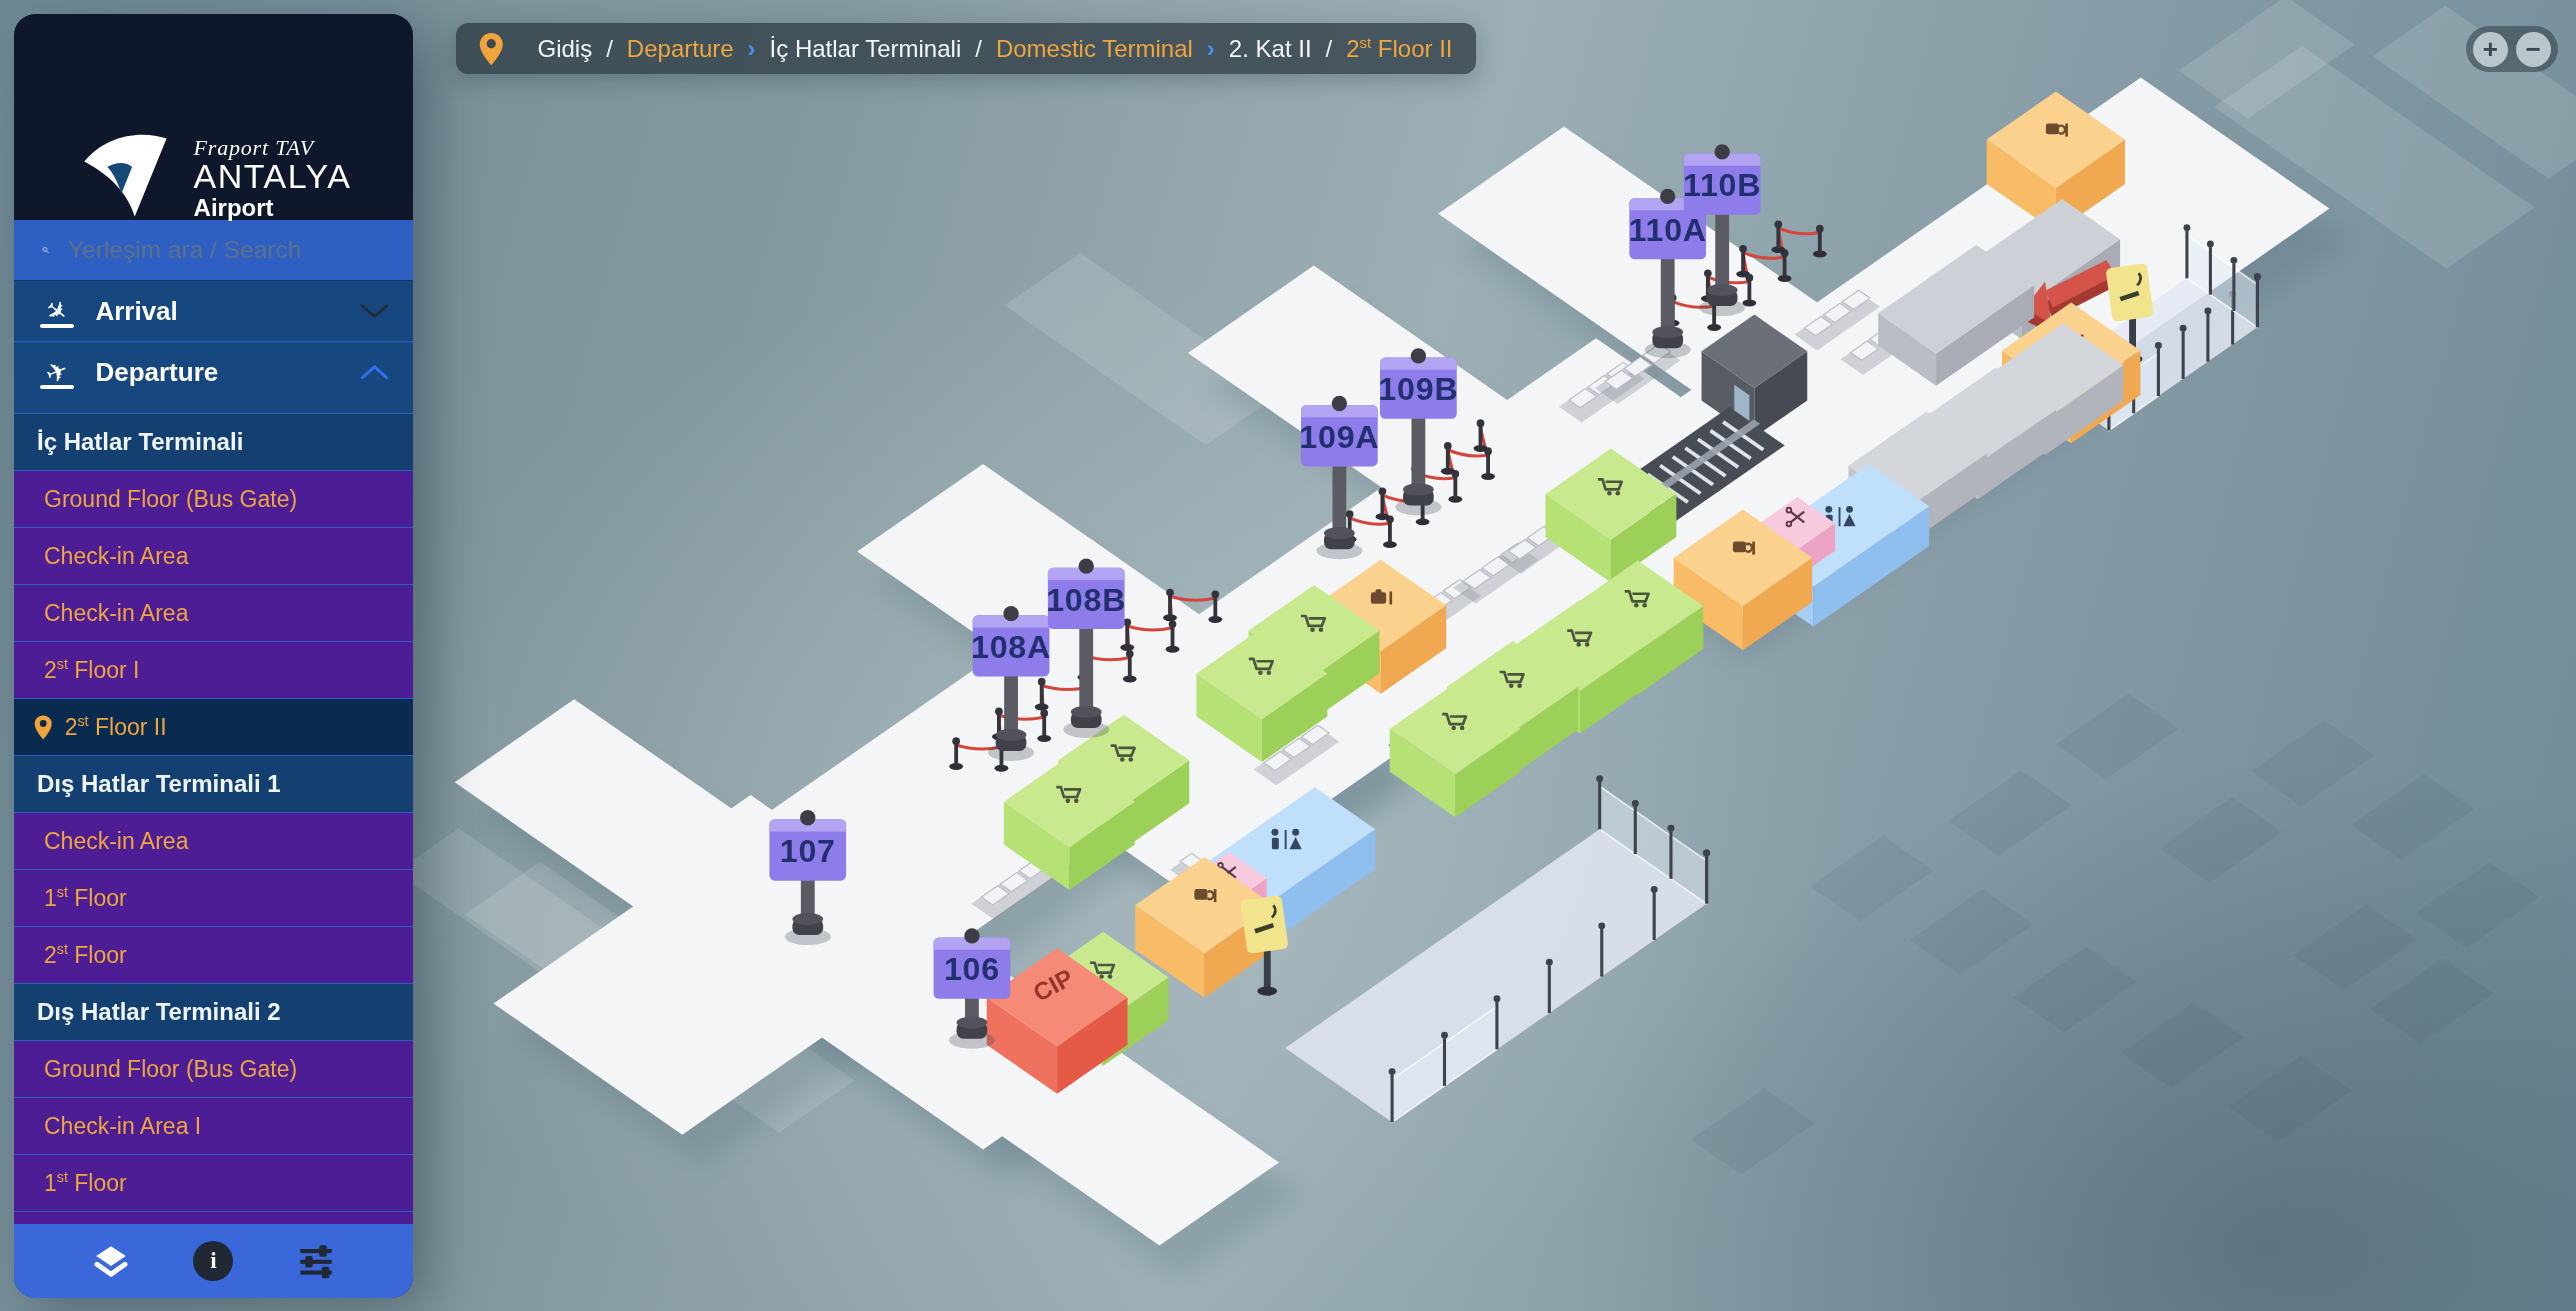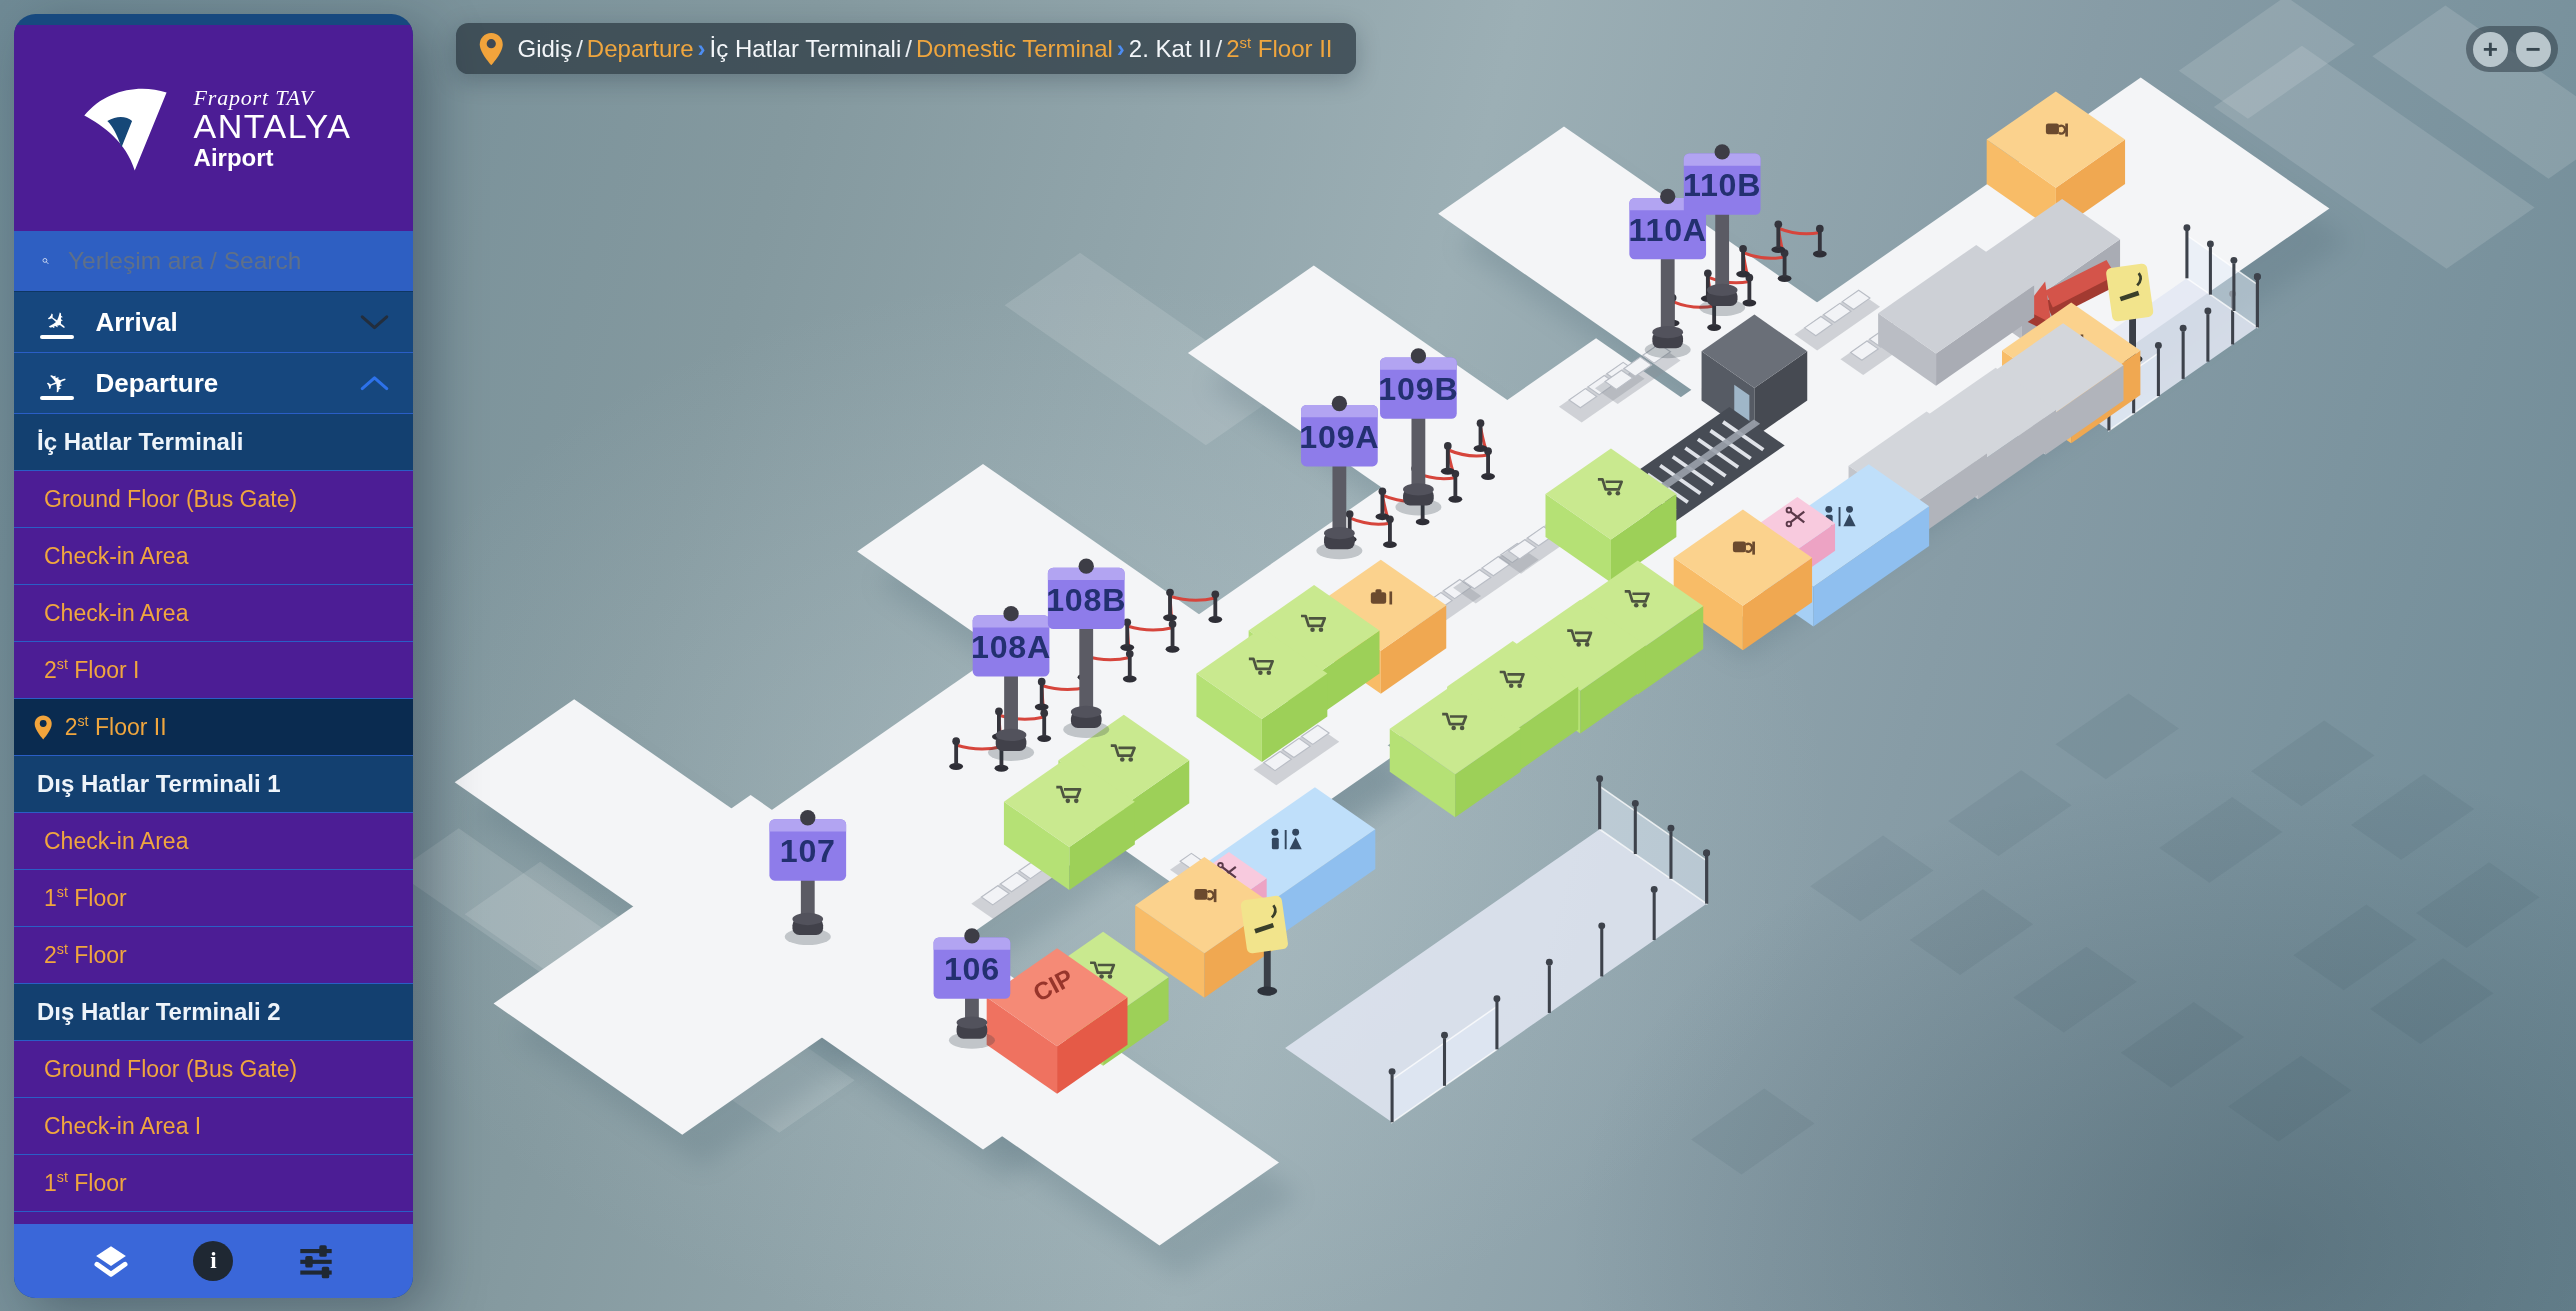--- a/index.html
+++ b/index.html
@@ -11,21 +11,21 @@
       radial-gradient(997px 690px at 88% 95%, rgba(30,52,64,0.30), rgba(30,52,64,0) 70%),
       linear-gradient(105deg,#6f8a95 0%,#84999f 28%,#9cafb5 52%,#879ca6 72%,#6e8a96 100%);
   }
   #map{position:absolute;inset:0;}
   
   .sidebar{
     position:absolute;left:14px;top:14px;width:399px;height:1284px;
     background:#17497f;border-radius:21.5px;overflow:hidden;
     box-shadow:17px 14px 54px rgba(8,24,40,.35);
   }
-  .logo{height:206px;background:#4c1d95;display:flex;align-items:center;justify-content:center;gap:20px;margin-top:11px;}
+  .logo{height:206px;background:#0f172a;display:flex;align-items:flex-end;justify-content:center;gap:20px;}
   .logo-text{color:#fff;line-height:1.05;}
   .logo-brand{font-family:"Liberation Serif",serif;font-style:italic;font-size:22px;letter-spacing:0.8px;}
   .logo-name{font-size:34px;font-weight:normal;letter-spacing:1.5px;}
   .logo-sub{font-size:24px;font-weight:bold;}
   .search{height:60px;background:#2e5fc2;display:flex;align-items:center;padding:0 28px;gap:17px;}
   .search input{flex:1;background:transparent;border:none;outline:none;font-size:24.5px;color:#dfe7f2;font-family:"Liberation Sans",sans-serif;}
   .search input::placeholder{color:#5f7089;}
   .menu-row{height:60px;background:#16477e;display:flex;align-items:center;padding:0 23px;gap:18.4px;border-top:1.5px solid #0e3763;}
   .menu-row.dep{border-top-color:#2a5ec6;}
   .menu-label{font-size:26px;font-weight:bold;color:#ffffff;flex:1;}
@@ -659,21 +659,21 @@
         <text x="2245" y="256" text-anchor="middle" font-size="42" font-weight="bold" fill="#233070" font-family="&quot;Liberation Sans&quot;,sans-serif" letter-spacing="1">110B</text>
       </g>
     </g>
 </svg>
 
 <div class="breadcrumb">
   <svg width="24.5" height="34" viewBox="0 0 32 44">
     <path d="M16 1 C25 1 31 8 31 16 C31 27 16 43 16 43 C16 43 1 27 1 16 C1 8 7 1 16 1 Z" fill="#f2a43c"></path>
     <circle cx="16" cy="15" r="6" fill="#3e4854"></circle>
   </svg>
-  <span id="bc-segments" style="display:flex;gap:4px;">
+  <span id="bc-segments" style="display:flex;gap:14px;margin-left:20px;">
       <span class="bc-white">Gidiş</span>
       <span class="bc-sep">/</span>
       <span class="bc-orange">Departure</span>
       <span class="bc-chev">›</span>
       <span class="bc-white">İç Hatlar Terminali</span>
       <span class="bc-sep">/</span>
       <span class="bc-orange">Domestic Terminal</span>
       <span class="bc-chev">›</span>
       <span class="bc-white">2. Kat II</span>
       <span class="bc-sep">/</span>

